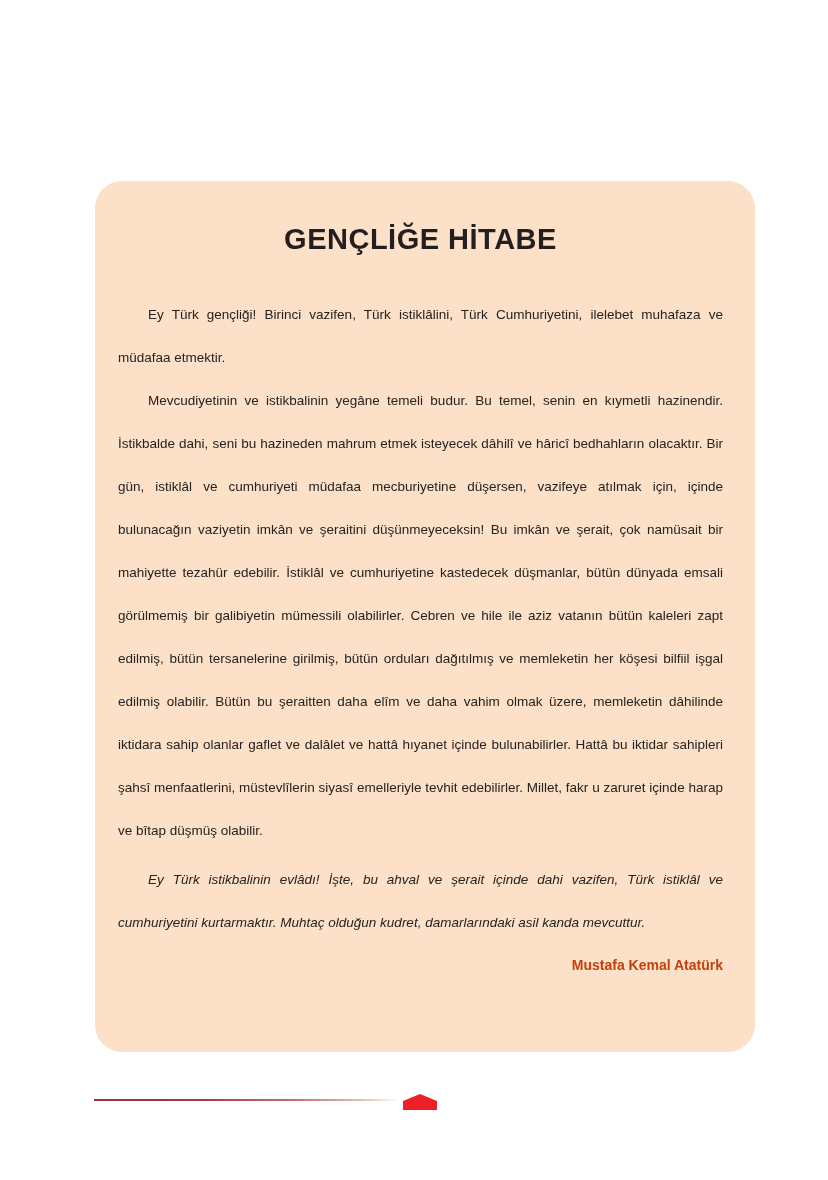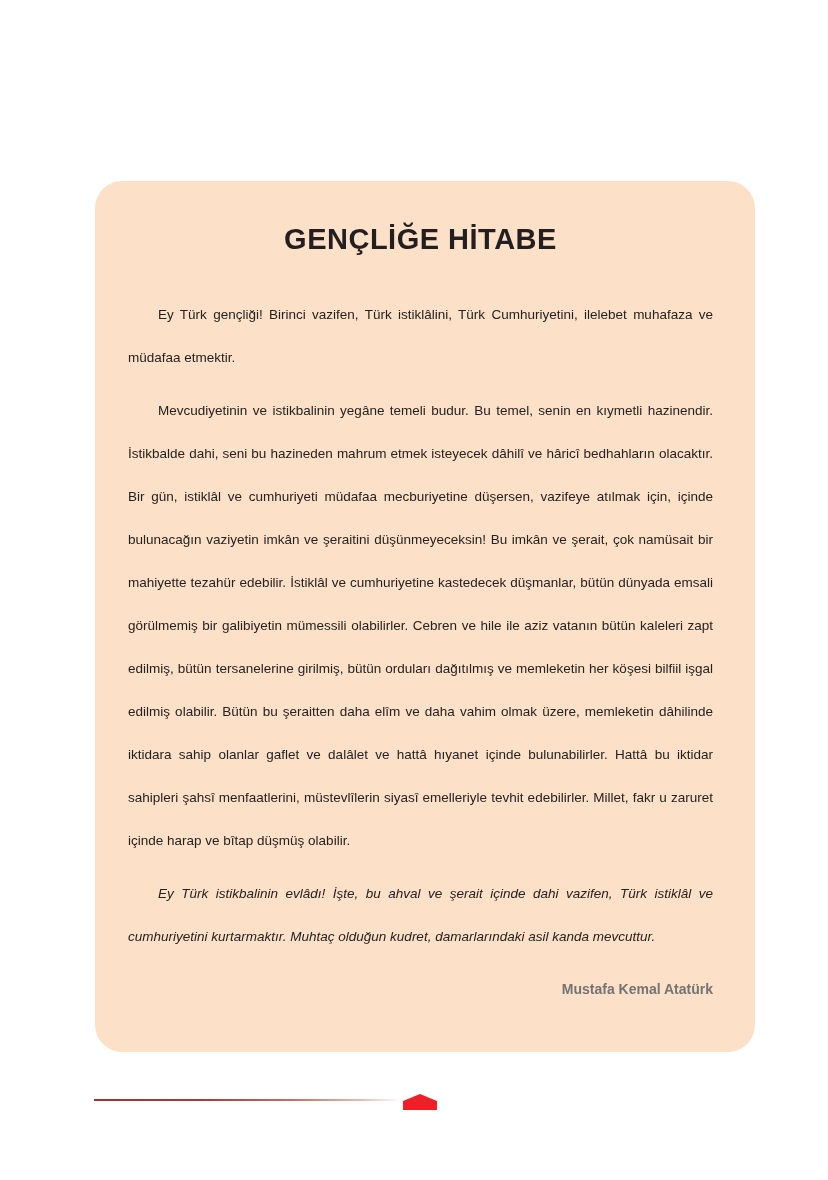--- a/index.html
+++ b/index.html
@@ -37,34 +37,34 @@
     color: #231f20;
   }
   .body-text {
     margin-top: 37px;
     font-size: 13.5px;
     line-height: 43px;
     color: #262220;
     text-align: justify;
   }
   .body-text p {
-    margin: 10px;
+    margin: 0;
     text-indent: 30px;
   }
   .body-text p.para-3 {
     margin-top: 6px;
     font-style: italic;
   }
   .signature {
     margin: 0;
     text-align: right;
     font-weight: bold;
     font-size: 14px;
     line-height: 43px;
-    color: #737373;
+    color: #c2410c;
   }
 
   
   .footer-rule {
     position: absolute;
     left: 94px;
     top: 1099px;
     width: 306px;
     height: 2px;
     background: linear-gradient(to right,

